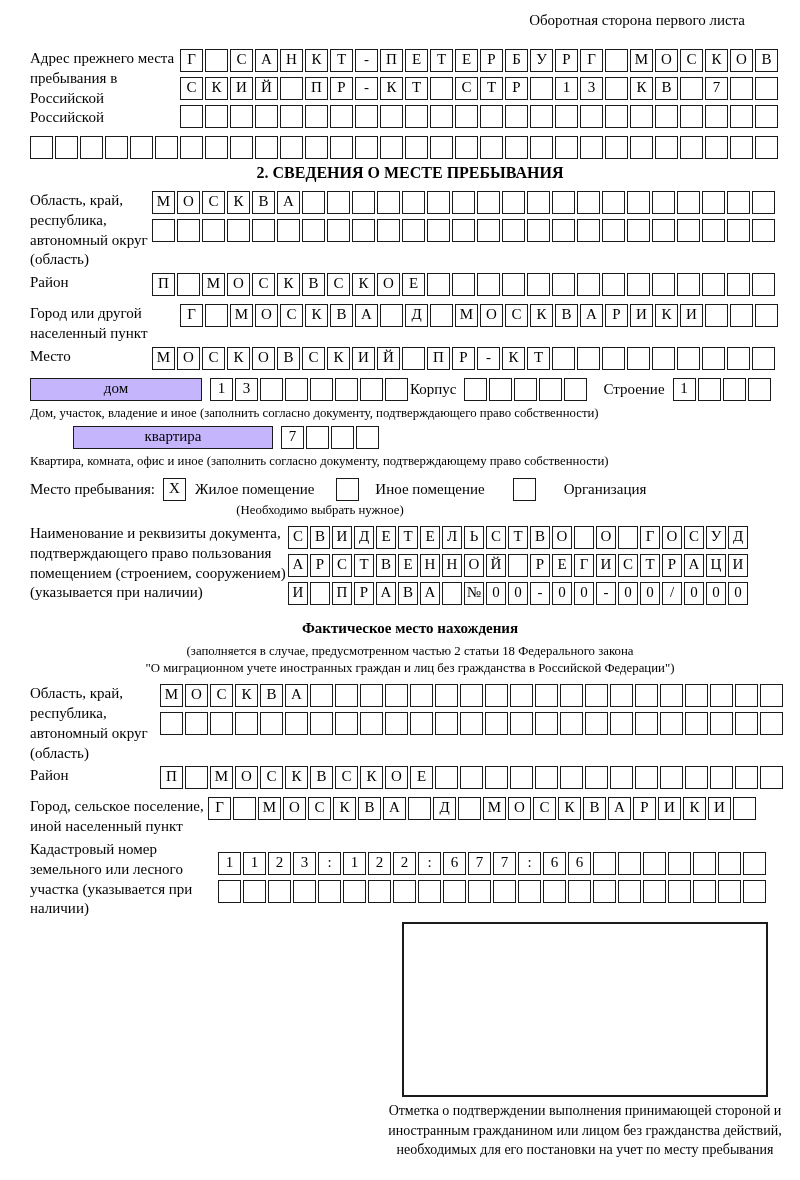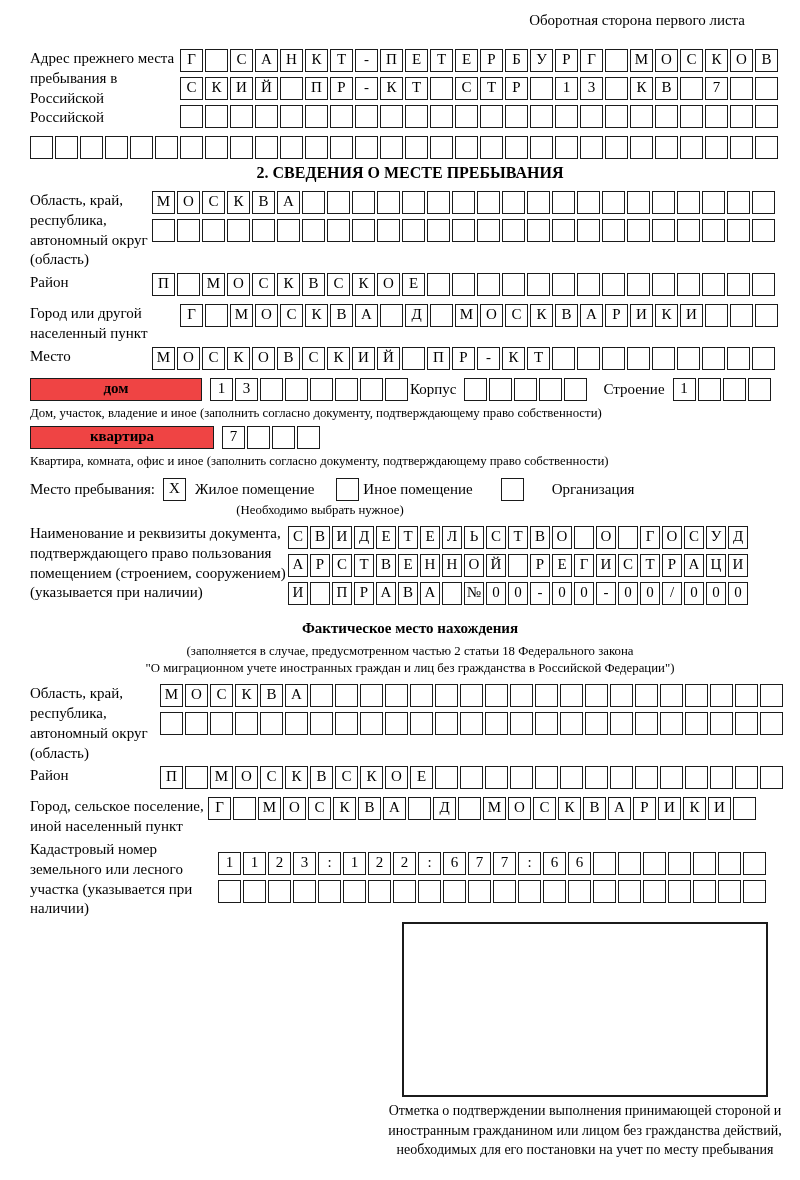--- a/index.html
+++ b/index.html
@@ -25,21 +25,21 @@
   .w150{width:150px;} .w122{width:122px;} .w130{width:130px;}
   .w178{width:178px;} .w188{width:188px;} .w258{width:258px;}
 
   .note{font-size:12.8px;line-height:1.3;}
   .note.center{text-align:center;}
   .sect-title{font-weight:bold;text-align:center;font-size:16px;margin:5px 0 9px 0;}
   .sub-title{font-weight:bold;text-align:center;font-size:15px;margin:10px 0 6px 0;}
 
   .widebox{
     display:inline-block;box-sizing:border-box;height:23px;border:1.8px solid #1b1b1b;
-    text-align:center;font-size:15px;line-height:19px;vertical-align:top;background:#ef4444;font-weight:bold;
+    text-align:center;font-size:15px;line-height:19px;vertical-align:top;background:#c4b5fd;
   }
   .inline-label{font-size:15px;line-height:23px;display:inline-block;vertical-align:top;}
 
   .houserow,.aptrow{white-space:nowrap;margin-bottom:4px;}
   .gap8{display:inline-block;width:8px;} .gap14{display:inline-block;width:14px;}
 
   .stayrow{display:flex;align-items:center;margin:8px 0 2px 0;font-size:15px;}
   .cbox{
     display:inline-block;box-sizing:border-box;width:23px;height:23px;border:1.8px solid #1b1b1b;
     text-align:center;line-height:19px;font-size:15px;background:#fff;
@@ -91,33 +91,33 @@
   </div>
 
   <div class="frow">
     <div class="flabel w122">Место</div>
     <div class="boxrow"><span class="cell">М</span><span class="cell">О</span><span class="cell">С</span><span class="cell">К</span><span class="cell">О</span><span class="cell">В</span><span class="cell">С</span><span class="cell">К</span><span class="cell">И</span><span class="cell">Й</span><span class="cell"></span><span class="cell">П</span><span class="cell">Р</span><span class="cell">-</span><span class="cell">К</span><span class="cell">Т</span><span class="cell"></span><span class="cell"></span><span class="cell"></span><span class="cell"></span><span class="cell"></span><span class="cell"></span><span class="cell"></span><span class="cell"></span><span class="cell"></span></div>
   </div>
 
   <div class="houserow">
     <span class="widebox" style="width:172px;">дом</span><span class="gap8"></span><span class="boxrow" style="display:inline-block;margin-bottom:0;"><span class="cell">1</span><span class="cell">3</span><span class="cell"></span><span class="cell"></span><span class="cell"></span><span class="cell"></span><span class="cell"></span><span class="cell"></span></span><span class="inline-label">Корпус</span><span class="gap8"></span><span class="boxrow" style="display:inline-block;margin-bottom:0;"><span class="cell"></span><span class="cell"></span><span class="cell"></span><span class="cell"></span><span class="cell"></span></span><span class="gap14"></span><span class="inline-label">Строение</span><span class="gap8"></span><span class="boxrow" style="display:inline-block;margin-bottom:0;"><span class="cell">1</span><span class="cell"></span><span class="cell"></span><span class="cell"></span></span>
   </div>
-  <div class="note">Дом, участок, владение и иное (заполнить согласно документу, подтверждающему право собственности)</div>
+  <div class="note">Дом, участок, владение и иное (заполнить согласно документу, подтверждающего право собственности)</div>
 
   <div class="aptrow" style="margin-top:5px;">
-    <span class="widebox" style="width:184px;">квартира</span><span class="gap8"></span><span class="boxrow" style="display:inline-block;margin-bottom:0;"><span class="cell">7</span><span class="cell"></span><span class="cell"></span><span class="cell"></span></span>
+    <span class="widebox" style="width:200px;margin-left:43px;">квартира</span><span class="gap8"></span><span class="boxrow" style="display:inline-block;margin-bottom:0;"><span class="cell">7</span><span class="cell"></span><span class="cell"></span><span class="cell"></span></span>
   </div>
   <div class="note">Квартира, комната, офис и иное (заполнить согласно документу, подтверждающему право собственности)</div>
 
   <div class="stayrow">
     <span>Место пребывания:</span>
     <span class="cbox" style="margin-left:8px;">X</span>
     <span style="margin-left:9px;">Жилое помещение</span>
     <span class="cbox" style="margin-left:22px;"></span>
-    <span style="margin-left:4px;">Иное помещение</span>
+    <span style="margin-left:16px;">Иное помещение</span>
     <span class="cbox" style="margin-left:28px;"></span>
     <span style="margin-left:28px;">Организация</span>
   </div>
   <div class="stay-note">(Необходимо выбрать нужное)</div>
 
   <div class="frow">
     <div class="flabel w258">Наименование и реквизиты документа, подтверждающего право пользования помещением (строением, сооружением) (указывается при наличии)</div>
     <div class="docrows">
       <div class="boxrow sm"><span class="cell">С</span><span class="cell">В</span><span class="cell">И</span><span class="cell">Д</span><span class="cell">Е</span><span class="cell">Т</span><span class="cell">Е</span><span class="cell">Л</span><span class="cell">Ь</span><span class="cell">С</span><span class="cell">Т</span><span class="cell">В</span><span class="cell">О</span><span class="cell"></span><span class="cell">О</span><span class="cell"></span><span class="cell">Г</span><span class="cell">О</span><span class="cell">С</span><span class="cell">У</span><span class="cell">Д</span></div>
       <div class="boxrow sm"><span class="cell">А</span><span class="cell">Р</span><span class="cell">С</span><span class="cell">Т</span><span class="cell">В</span><span class="cell">Е</span><span class="cell">Н</span><span class="cell">Н</span><span class="cell">О</span><span class="cell">Й</span><span class="cell"></span><span class="cell">Р</span><span class="cell">Е</span><span class="cell">Г</span><span class="cell">И</span><span class="cell">С</span><span class="cell">Т</span><span class="cell">Р</span><span class="cell">А</span><span class="cell">Ц</span><span class="cell">И</span></div>

